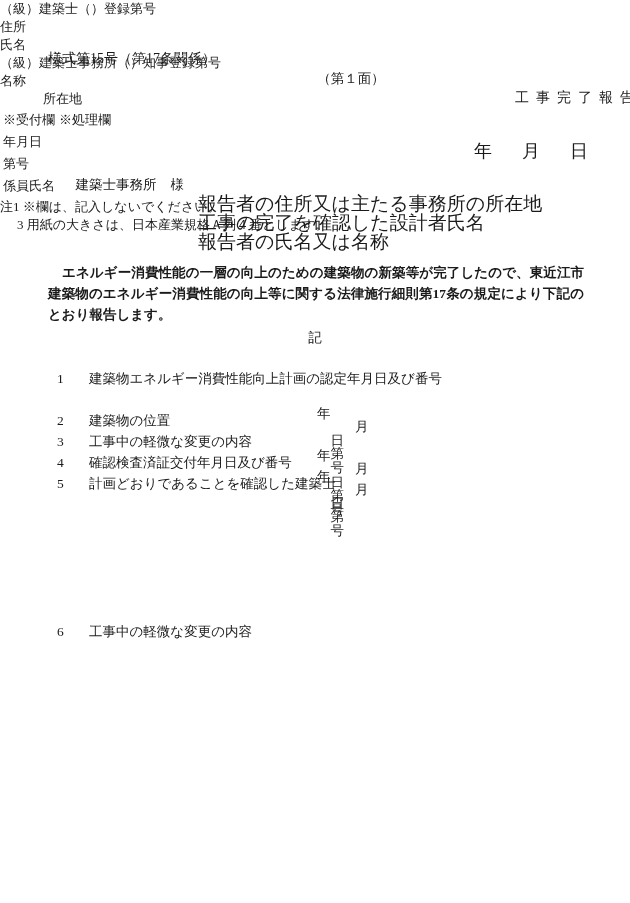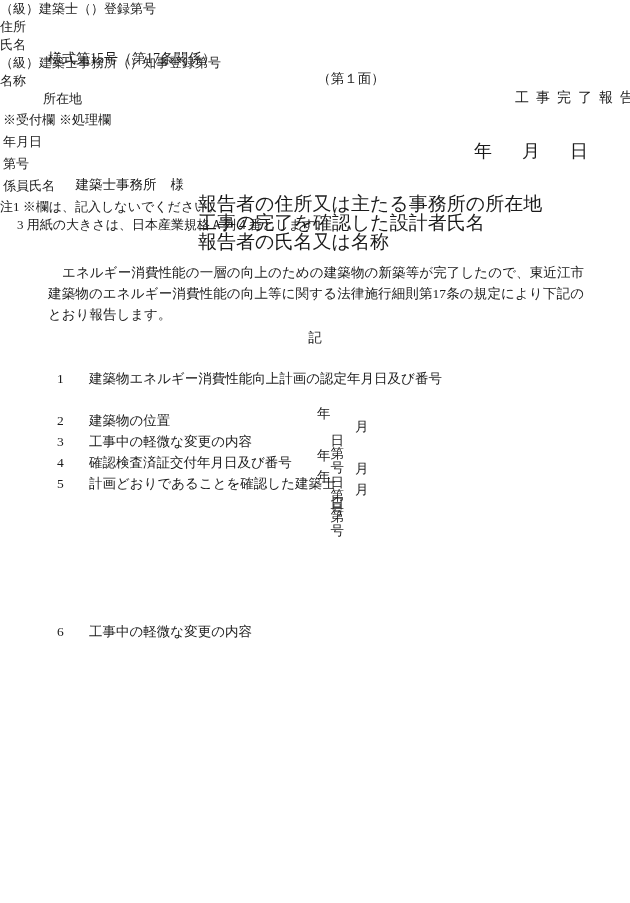--- a/index.html
+++ b/index.html
@@ -85,20 +85,21 @@
   
   #body-paragraph {
     position: absolute;
     left: 48px;
     top: 262px;
     width: 536px;
     font-size: 13.5px;
     line-height: 21px;
     text-indent: 14px;
     text-align: justify;
+    font-weight: bold;
   }
 
   
   #ki-marker {
     left: 0;
     top: 331px;
     width: 630px;
     text-align: center;
     font-size: 13.5px;
   }

